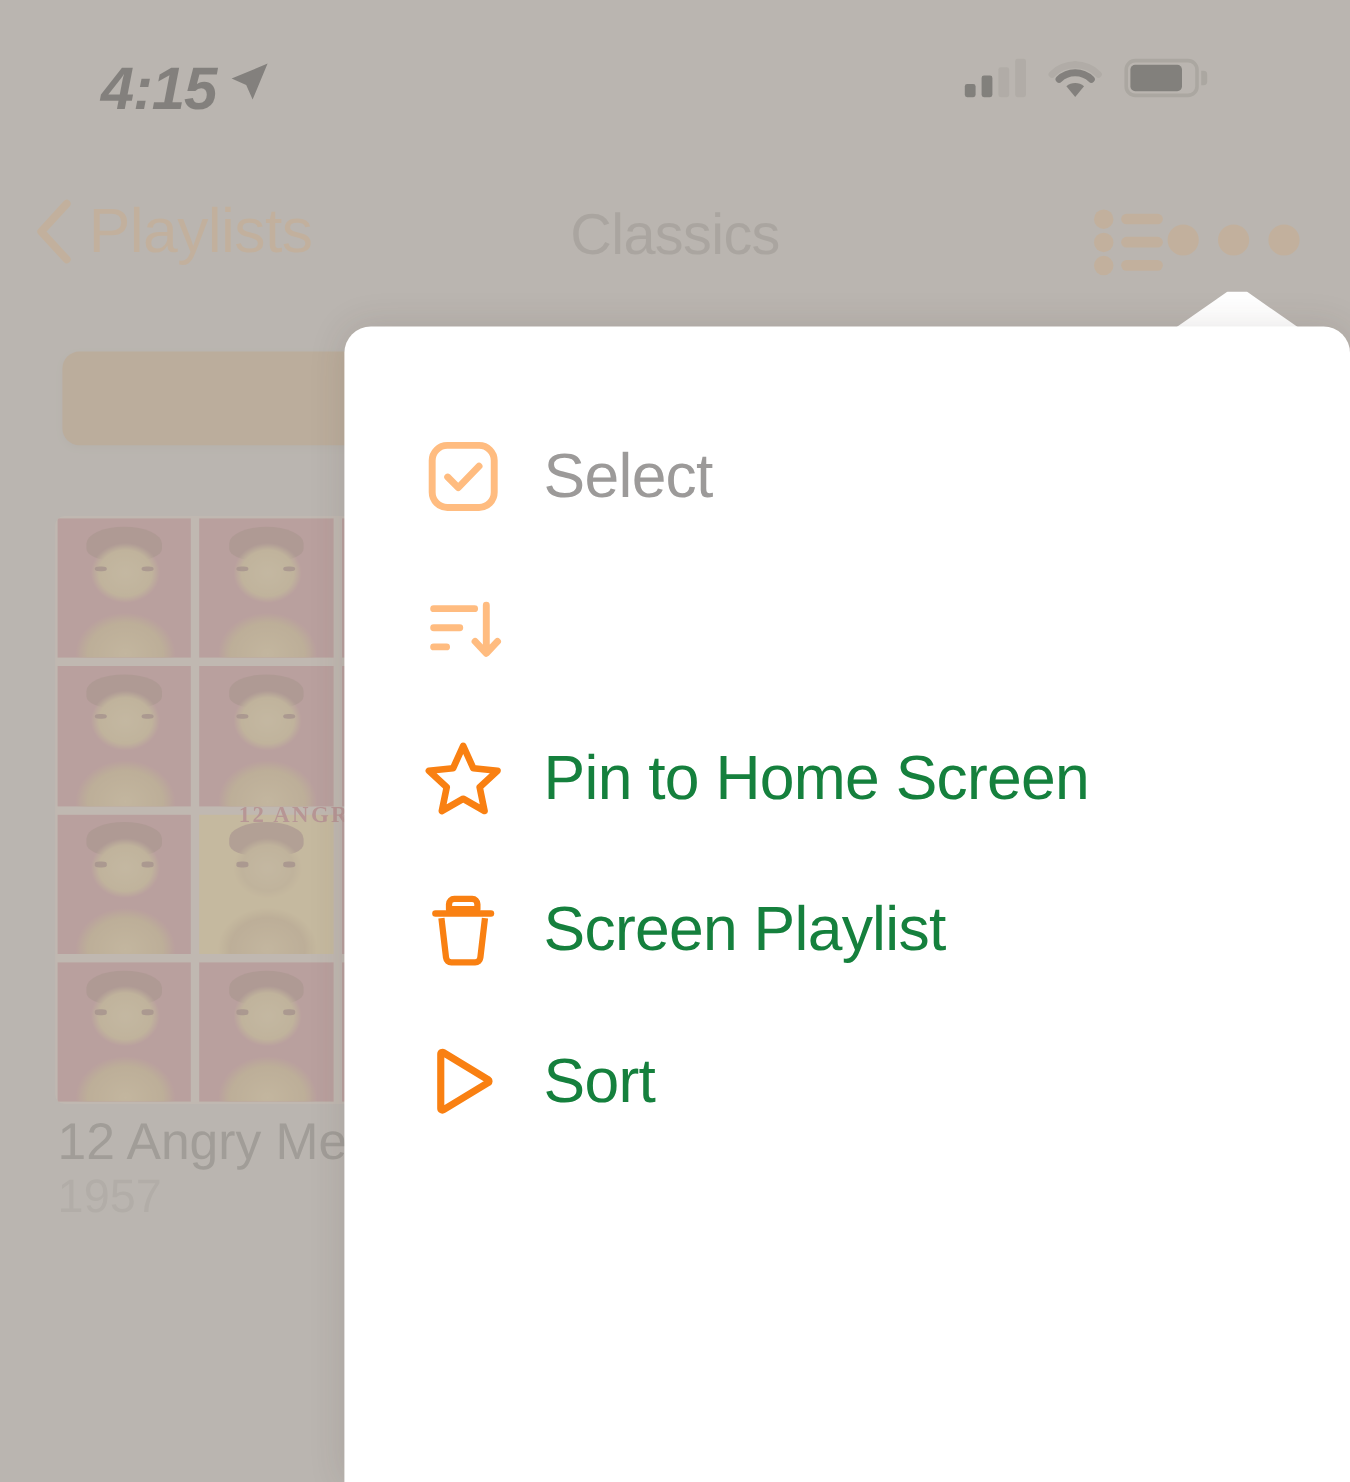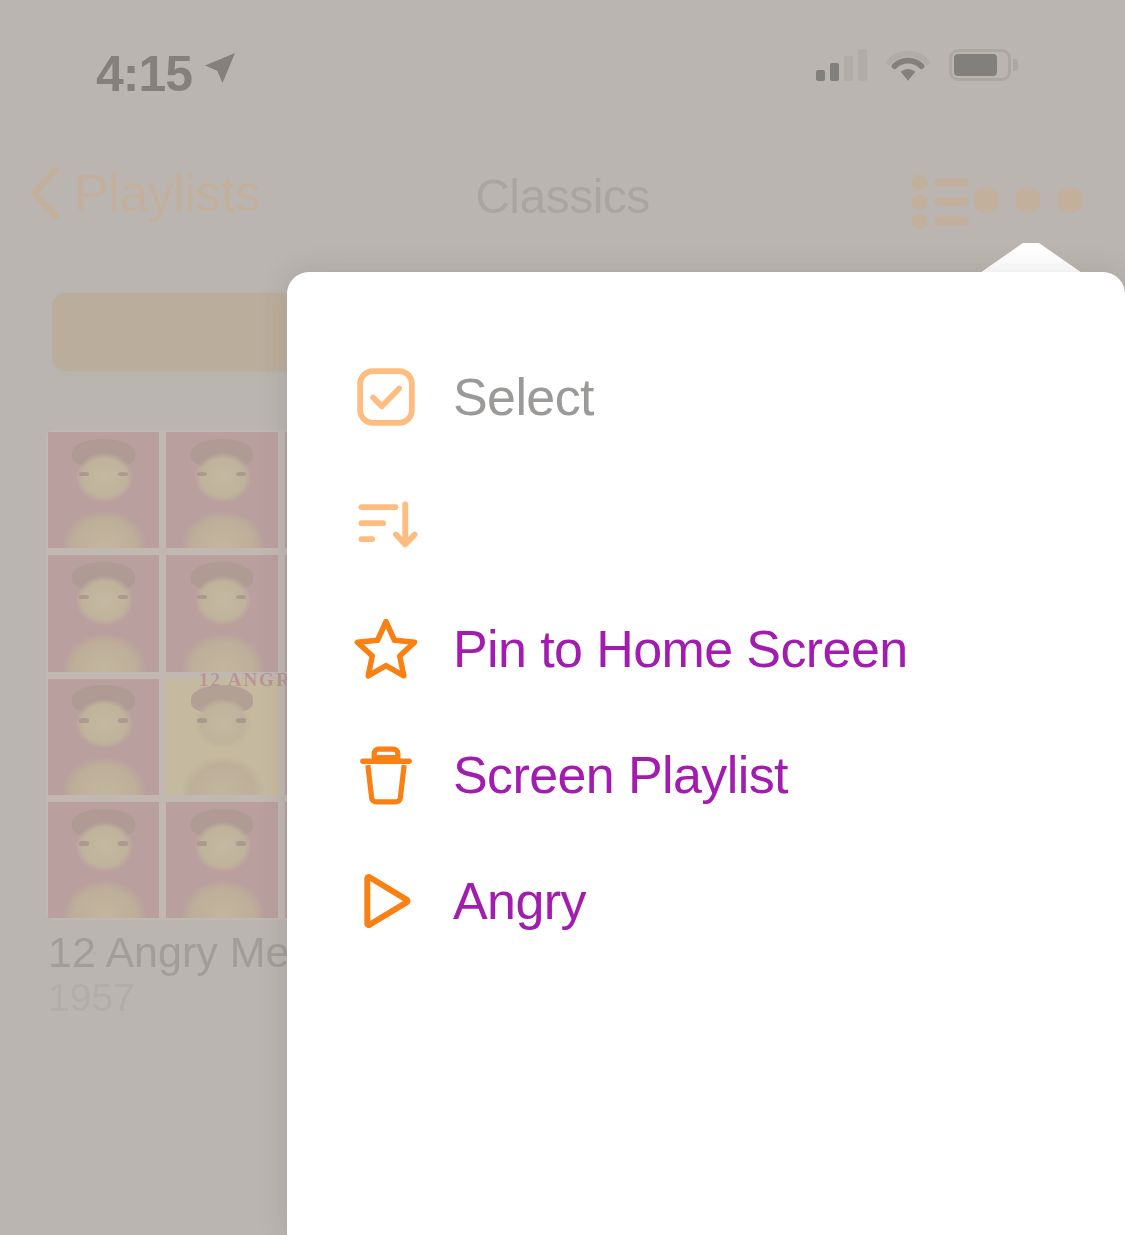--- a/index.html
+++ b/index.html
@@ -11,21 +11,21 @@
   body { position:relative; background:#bab5b0; }
 
   
   #app-backdrop {
     position:absolute; inset:0;
     background:#bab5b0;
   }
 
   
   #status-bar {
-    position:absolute; top:0; left:12px; width:1054px; height:120px;
+    position:absolute; top:0; left:0; width:1054px; height:120px;font-style:italic;
   }
   #status-time {
     position:absolute; left:84px; top:45px;
     font-size:50px; font-weight:700; color:#111214;
     letter-spacing:-1px;
   }
   #location-arrow {
     position:absolute; left:188px; top:48px;
     width:40px; height:40px;
   }
@@ -182,21 +182,21 @@
     height:126px; padding-left:58px;
     cursor:default;
   }
   .menu-item .icon-wrap {
     width:74px; min-width:74px; height:74px;
     display:flex; align-items:center; justify-content:center;
     margin-right:30px;
   }
   .menu-item .icon-wrap svg { display:block; }
   .menu-item .label {
-    font-size:52px; color:#a21caf; letter-spacing:-0.6px;
+    font-size:52px; color:#15803d; letter-spacing:-0.6px;
     white-space:nowrap;
   }
   .menu-item.dim .label { color:#9c9a99; }
 </style>
 </head>
 <body>
 
 <div id="app-backdrop">
 
   <div id="status-bar">
@@ -412,17 +412,17 @@
       </span>
       <span class="label">Screen Playlist</span>
     </div>
 
     <div class="menu-item">
       <span class="icon-wrap">
         <svg width="68" height="68" viewBox="0 0 24 24">
           <path d="M6.2 3.6 L19.4 11.6 a0.5 0.5 0 0 1 0 0.8 L6.2 20.4 a0.5 0.5 0 0 1 -0.8 -0.4 L5.4 4.0 a0.5 0.5 0 0 1 0.8 -0.4 Z" stroke="#f98012" stroke-width="2.1" fill="none" stroke-linejoin="round"></path>
         </svg>
       </span>
-      <span class="label">Angry</span>
+      <span class="label">Sort</span>
     </div>
 
   </div>
 </div>
 
 </body></html>

